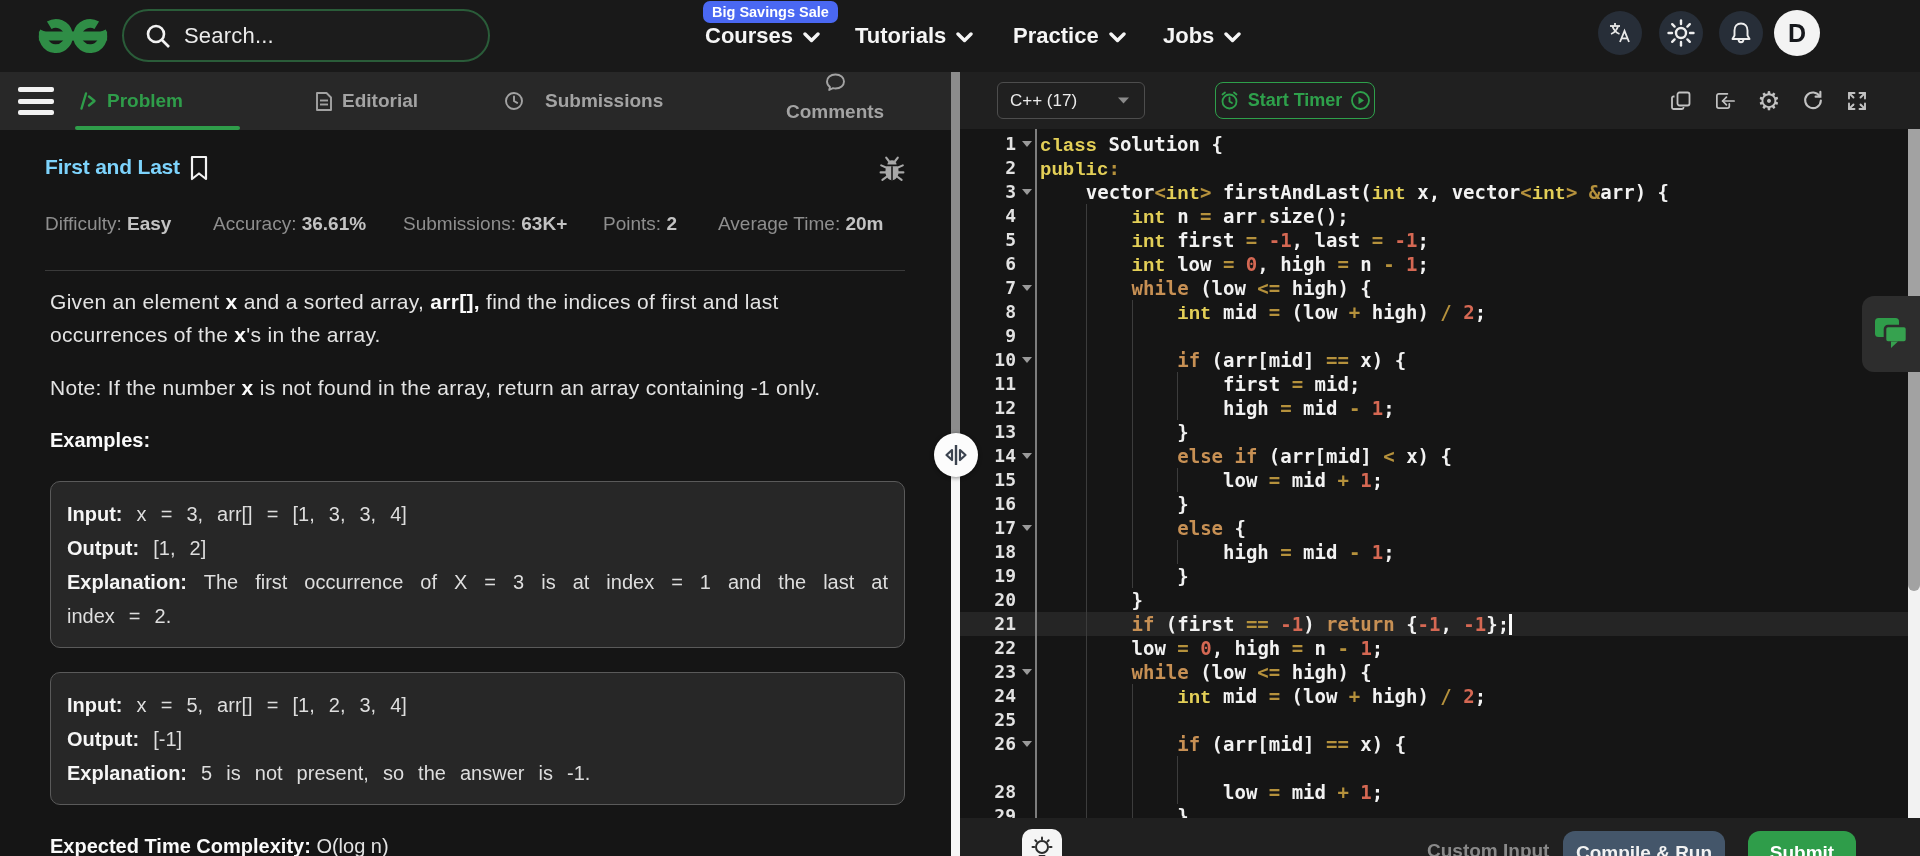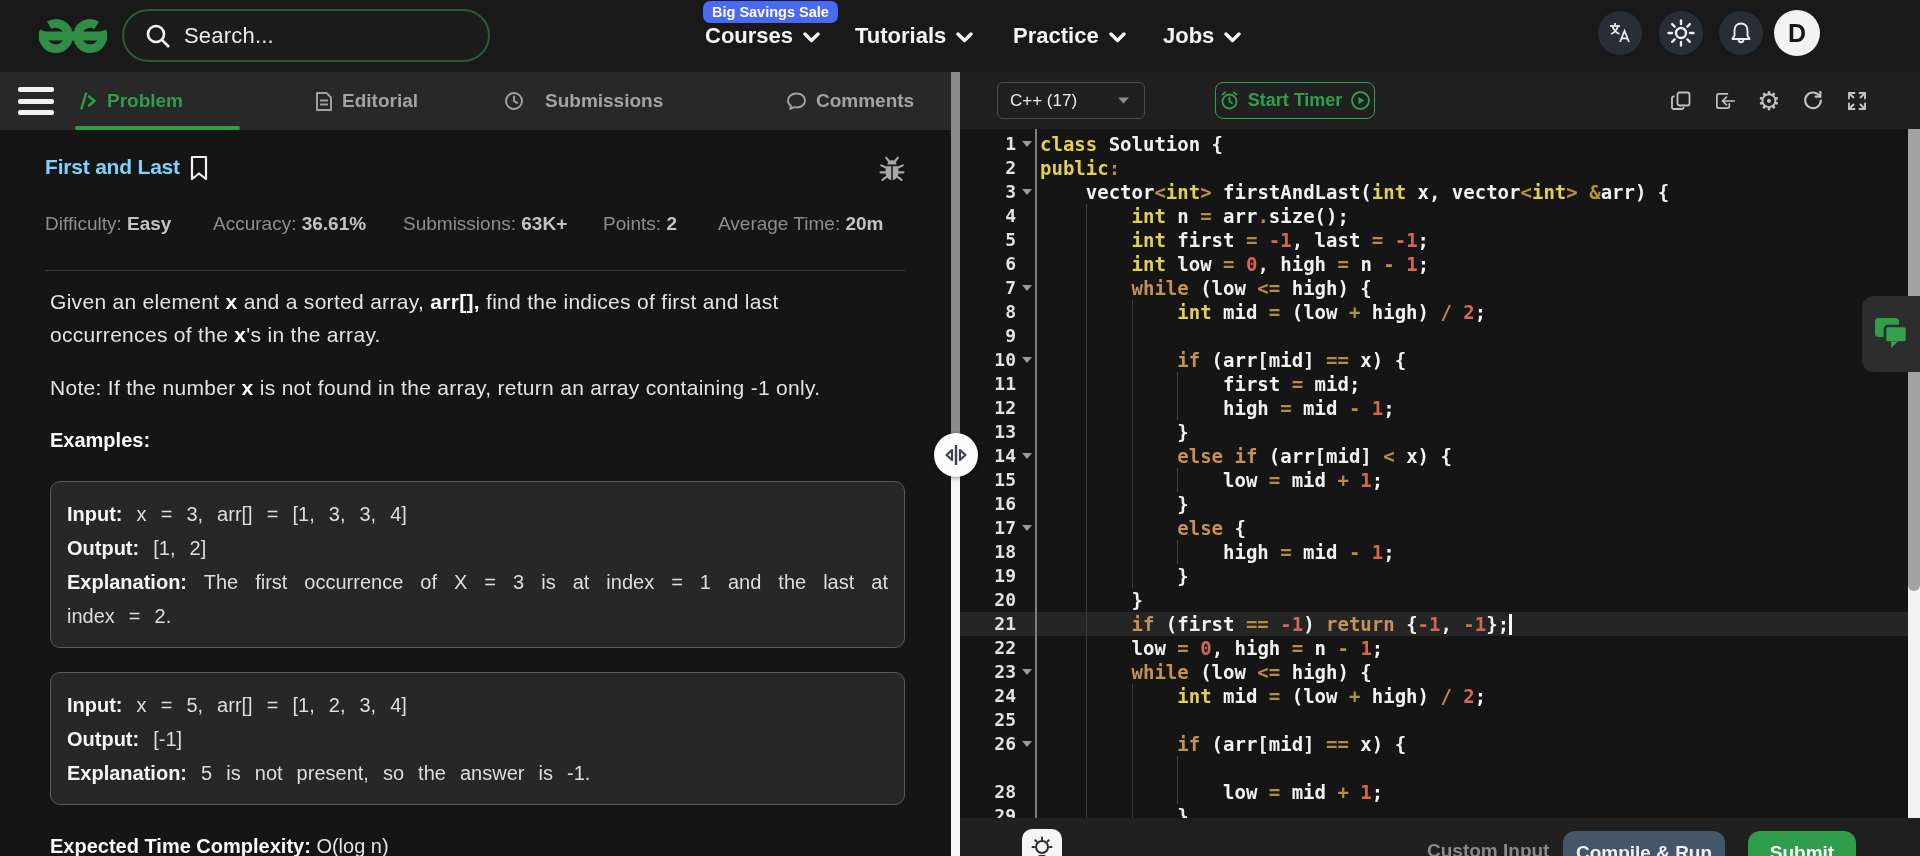--- a/index.html
+++ b/index.html
@@ -78,21 +78,21 @@
   .etool-icons .ti { width:22px; height:22px; display:flex; align-items:center; justify-content:center; cursor:pointer; }
 
   
   .code-area { position:absolute; left:0; top:57px; width:948px; height:689px; background:#151515; overflow:hidden; }
   .active-line { position:absolute; left:0; width:948px; height:24px; background:#252525; }
   .gutter-border { position:absolute; left:75px; top:0; width:2px; height:689px; background:#7d7d7d; }
   .code-line { position:absolute; left:0; width:948px; height:24px; font-family:"DejaVu Sans Mono", monospace; font-size:19px; font-weight:bold; line-height:24px; white-space:pre; }
   .lnum { position:absolute; left:0; width:56px; text-align:right; font-family:"DejaVu Sans Mono", monospace; font-size:18px; font-weight:bold; line-height:24px; color:#e2e2e2; }
   .fold { position:absolute; left:62px; width:0; height:0; border-left:5px solid transparent; border-right:5px solid transparent; border-top:6.5px solid #9a9a9a; }
   .ctext { position:absolute; left:80px; top:0; }
-  .tok-k { color:#e3cf57; }
+  .tok-k { color:#e3cf57;font-family:Liberation Mono, monospace; }
   .tok-f { color:#c79054; }
   .tok-o { color:#b5913c; }
   .tok-n { color:#d56853; }
   .tok-p { color:#f2f2f2; }
   .iguide { position:absolute; width:1px; background:#3c3c3c; }
   .cursor { display:inline-block; width:2.5px; height:21px; margin-bottom:-4px; background:#fcfcfc; }
 
   
   .escroll { position:absolute; left:948px; top:57px; width:12px; height:689px; background:#f2f2f2; }
   .escroll .thumb { position:absolute; left:0; top:0; width:12px; height:462px; background:#a2a2a2; border-radius:0 0 6px 6px; }
@@ -210,21 +210,21 @@
           </svg>
           <span>Editorial</span>
         </div>
         <div class="tab" style="left: 504px; gap: 21px;">
           <svg width="20" height="20" viewBox="0 0 20 20" fill="none" stroke="#a3a3a3" stroke-width="1.9" stroke-linecap="round">
             <circle cx="10" cy="10" r="8"></circle>
             <polyline points="10,5.5 10,10 13.2,11.8"></polyline>
           </svg>
           <span>Submissions</span>
         </div>
-        <div class="tab" style="left: 786px;">
+        <div class="tab" style="left: 786px; flex-direction: column;">
           <svg width="21" height="20" viewBox="0 0 21 20" fill="none" stroke="#a3a3a3" stroke-width="1.9" stroke-linejoin="round">
             <path d="M10.5 2.5 C5.5 2.5 2 5.6 2 9.5 C2 11.8 3.2 13.7 5 15 L4.2 18 L8 16.2 C8.8 16.4 9.6 16.5 10.5 16.5 C15.5 16.5 19 13.4 19 9.5 C19 5.6 15.5 2.5 10.5 2.5 Z"></path>
           </svg>
           <span>Comments</span>
         </div>
       </div>
     <div class="tab-underline"></div>
   </div>
 
   <main class="left-panel"></main>

